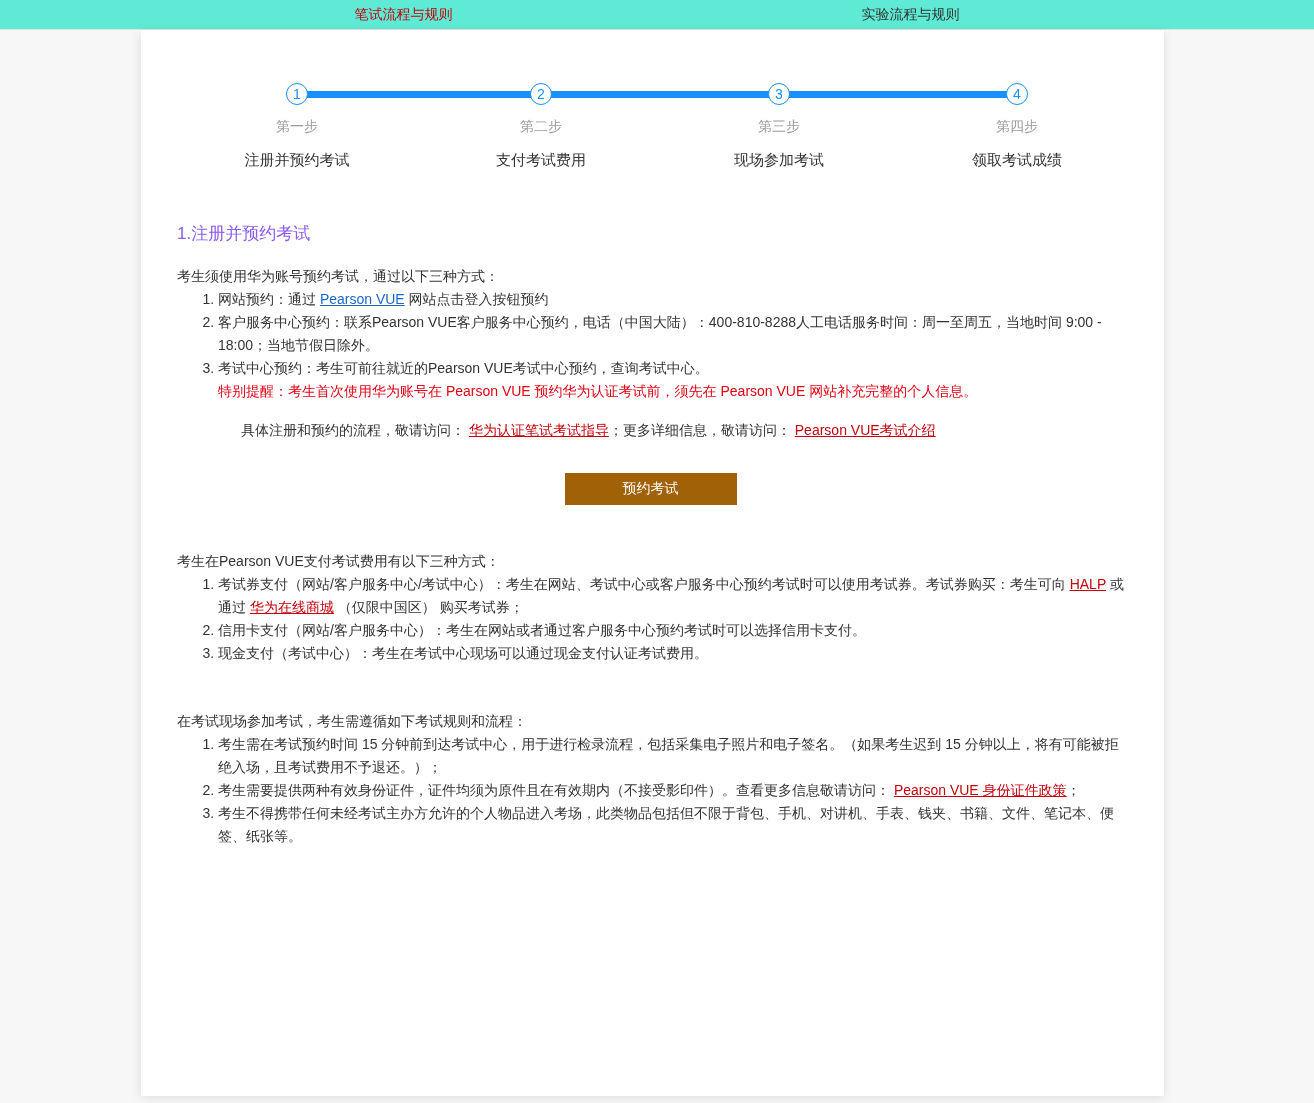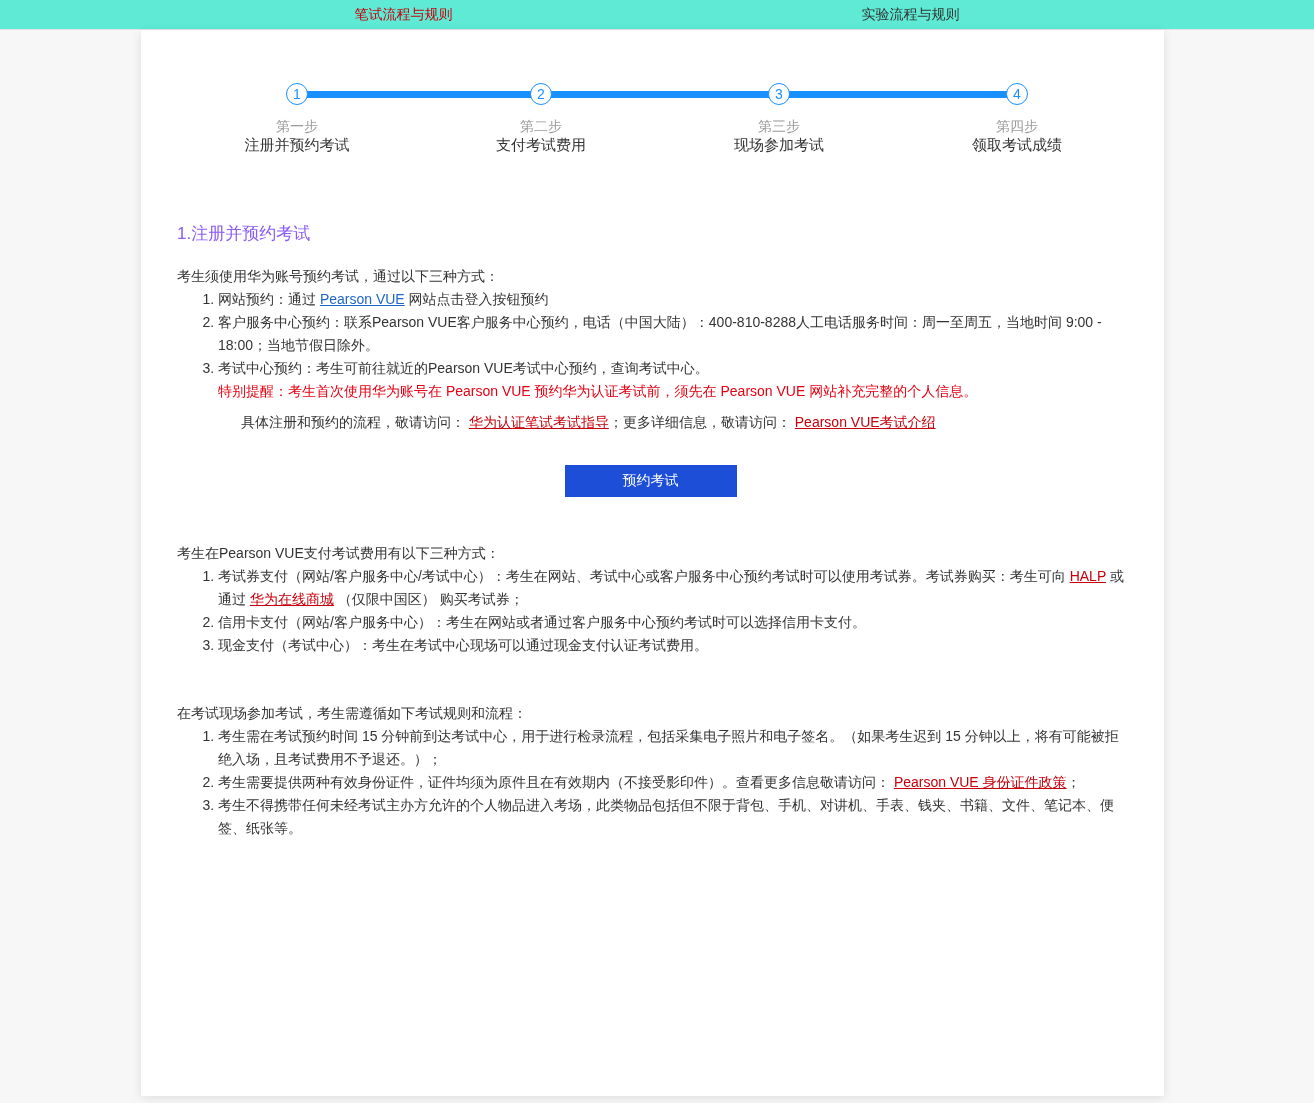--- a/index.html
+++ b/index.html
@@ -57,41 +57,41 @@
     position:relative; z-index:2;
     display:inline-block;
     width:22px; height:22px;
     background:#fff;
     border:1px solid #1890ff;
     border-radius:50%;
     color:#1890ff; font-size:14px; line-height:20px;
     text-align:center;
   }
   .step .sub { margin-top:13px; font-size:14px; color:#999; }
-  .step .name { margin-top:0; font-size:15px; color:#333; }
+  .step .name { margin-top:15px; font-size:15px; color:#333; }
 
   
   .content { padding:0 40px 50px 36px; font-size:14px; line-height:23px; }
   section { margin-top:45px; }
   section.first { margin-top:47px; }
   h2 {
     margin:0; font-size:17px; font-weight:normal; color:#8b5cf6;
     line-height:24px;
   }
   p.intro { margin:19px 0 0 0; }
   ol { margin:0; padding:0 0 0 41px; }
   ol li { line-height:23px; }
   .notice { margin:0 0 0 41px; color:#e60012; }
-  .guide { margin:8px 0 0 64px; }
+  .guide { margin:16px 0 0 64px; }
   a.blue-link { color:#1d66c9; text-decoration:underline; cursor:pointer; }
   a.red-link  { color:#c7000b; text-decoration:underline; cursor:pointer; }
   .btn-row { margin:31px 0 0 0; text-align:center; }
   .btn-row.last { margin-top:30px; }
   button.primary {
-    background:#1d4ed8; color:#fff;
+    background:#a16207; color:#fff;
     border:none; border-radius:0;
     height:32px; font-size:14px;
     cursor:pointer;
     font-family:"Liberation Sans","DejaVu Sans",sans-serif;
   }
   button.book { width:172px; }
   button.cert { width:200px; }
 </style>
 </head>
 <body>

